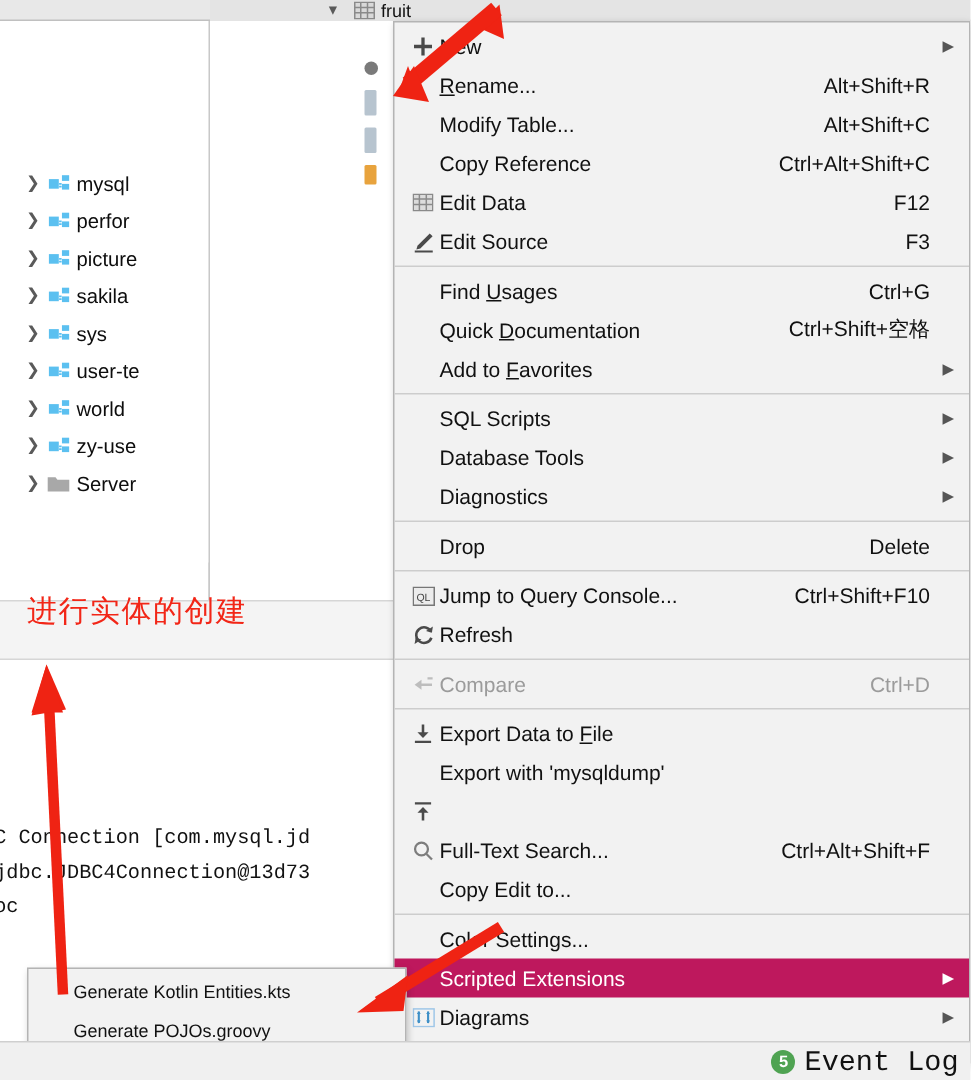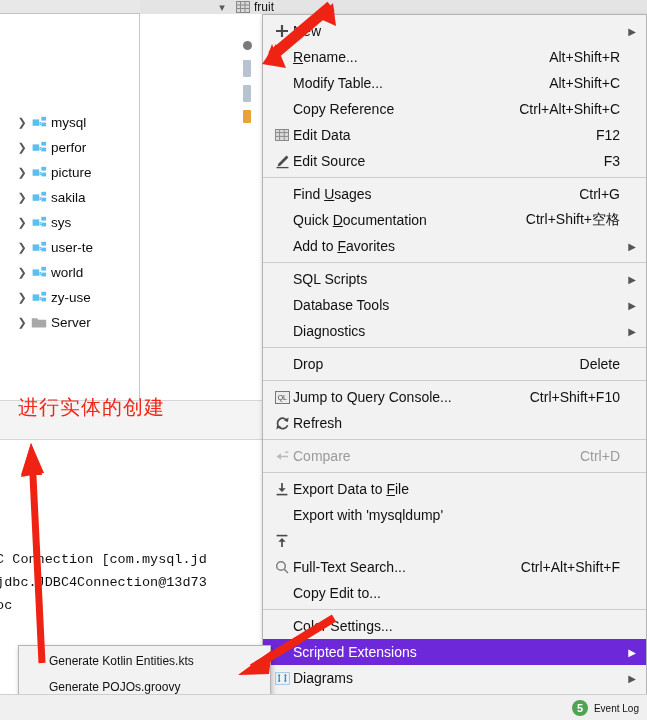--- a/index.html
+++ b/index.html
@@ -92,21 +92,21 @@
   .ctx-menu {
     position: absolute; left: 262px; top: 14px; width: 385px;
     background: #f2f2f2; border: 1px solid #b4b4b4;
     box-shadow: 1px 2px 5px rgba(0,0,0,.25);
     padding: 3px 0;
   }
   .mi {
     position: relative; display: flex; align-items: center; height: 26px;
     padding: 0 10px 0 8px; white-space: nowrap; cursor: default;
   }
-  .mi.sel { background: #6d28d9; }
+  .mi.sel { background: #be185d; }
   .mi.sel .mi-label, .mi.sel .mi-accel { color: #ffffff; }
   .mi.dis .mi-label, .mi.dis .mi-accel { color: #9b9b9b; }
   .mi-icon {
     width: 22px; flex: 0 0 22px; display: flex; align-items: center; justify-content: center;
   }
   .mi-label { font-size: 14px; color: #111; flex: 1 1 auto; }
   .mi-label u { text-decoration: underline; }
   .mi-accel { font-size: 14px; color: #111; padding-left: 20px; text-align: right; }
   .mi-sub {
     width: 16px; flex: 0 0 16px; text-align: right; color: #555; font-size: 10px;
@@ -130,21 +130,21 @@
     background: #f0f0f0; border-top: 1px solid #cfcfcf;
   }
   .eventlog {
     position: absolute; right: 8px; top: 3px; display: flex; align-items: center; height: 20px;
   }
   .badge {
     width: 16px; height: 16px; border-radius: 50%; background: #4ea濃; background: #4fa352;
     color: #fff; font-size: 11px; font-weight: bold; text-align: center; line-height: 16px;
     margin-right: 6px;
   }
-  .eventlog-label { font-size: 10px; color: #111; }
+  .eventlog-label { font-size: 19px; color: #111; font-family: Liberation Mono, monospace; }
 
   
   .arrow { position: absolute; pointer-events: none; }
 </style>
 </head>
 <body>
 
 <div id="root">
 
   <div class="ide-left-pane"></div>

